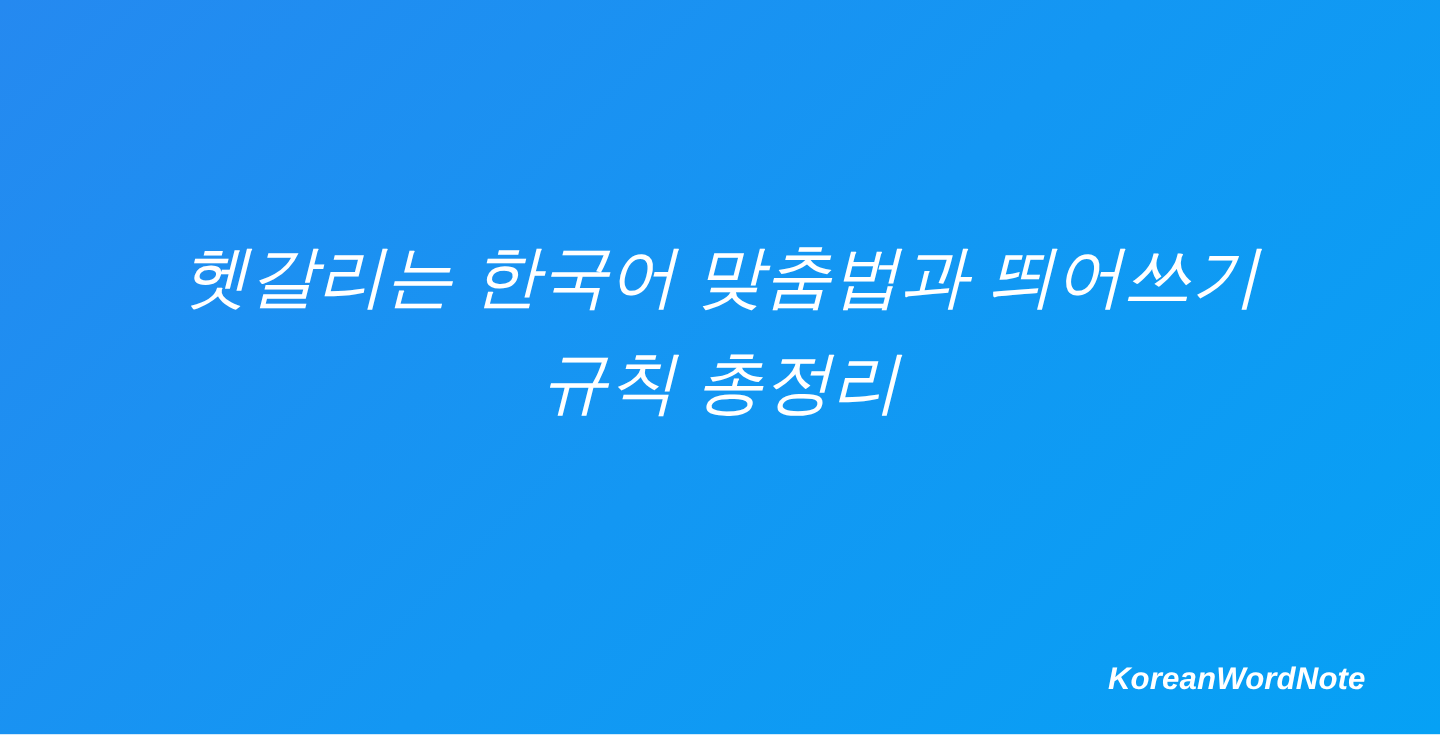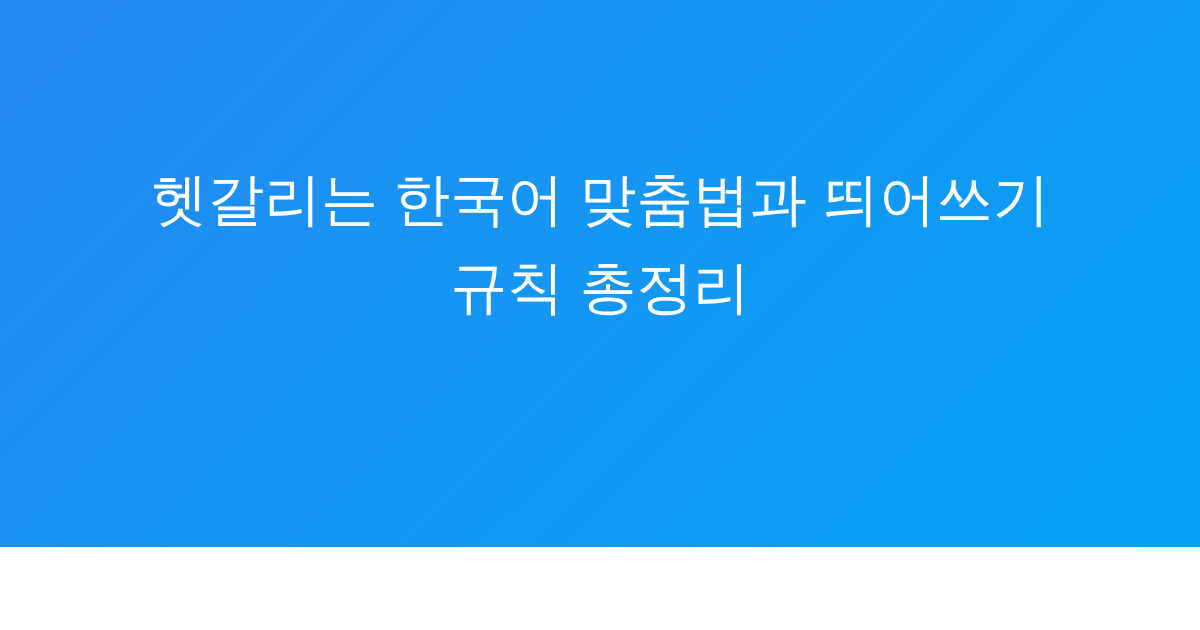--- a/index.html
+++ b/index.html
@@ -5,26 +5,27 @@
 <style>
   html, body {
     margin: 0;
     padding: 0;
     background: #ffffff;
   }
 
   #og-card {
     position: relative;
     width: 1200px;
-    height: 547px;
+    height: 612px;
     overflow: hidden;
     box-sizing: border-box;
     
     background: linear-gradient(135deg, #2589f0 0%, #1397f3 52%, #06a1f5 100%);
     font-family: "Liberation Sans", "DejaVu Sans", sans-serif;
+    font-style: italic;
     -webkit-font-smoothing: antialiased;
   }
 
   
   .headline-wrap {
     position: absolute;
     left: 0;
     right: 0;
     top: 0;
     bottom: 0;
@@ -63,14 +64,15 @@
 </style>
 </head>
 <body>
 
 <div id="og-card">
 
   <div class="headline-wrap">
     <h1 class="headline">헷갈리는 한국어 맞춤법과 띄어쓰기 규칙 총정리</h1>
   </div>
 
+  <div class="watermark">KoreanWordNote</div>
 
 </div>
 
 </body></html>

